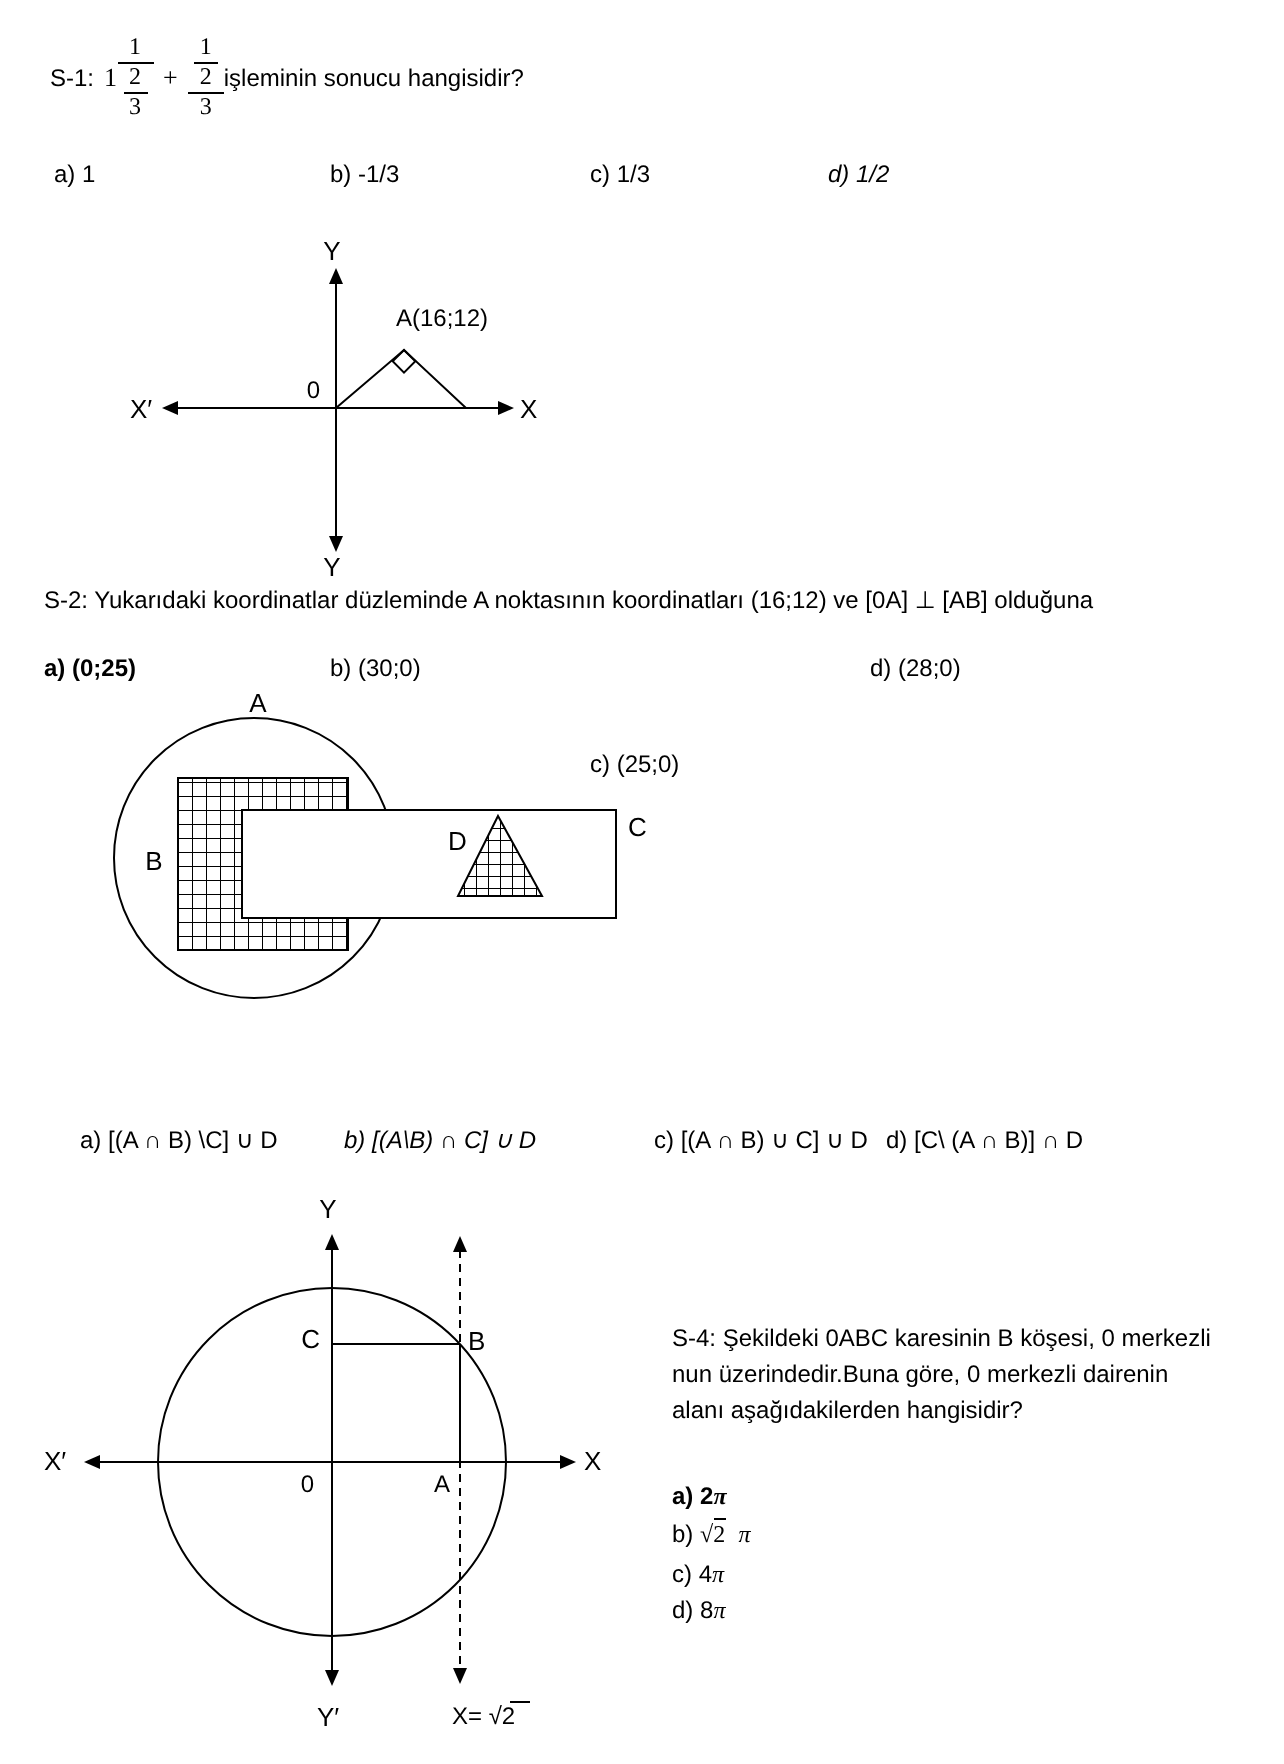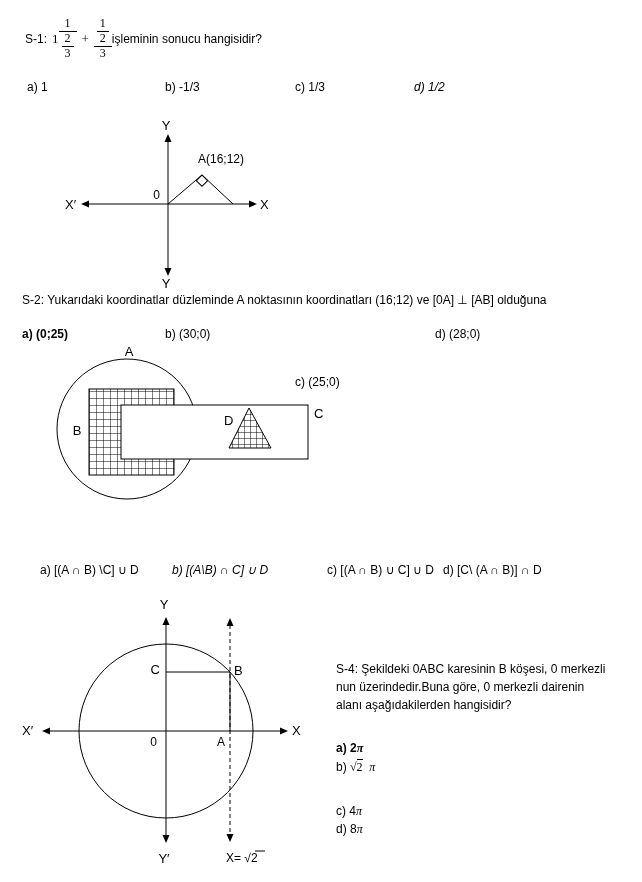--- a/index.html
+++ b/index.html
@@ -142,21 +142,21 @@
     <div class="q4line">alanı aşağıdakilerden hangisidir?</div>
   </div>
 
   <div class="abs" style="left:336px;top:741px;">
     <div style="height:19px;font-weight:bold;">
       <span>a) 2</span><span class="pi">π</span>
     </div>
     <div style="height:20px;">
       <span>b) </span><span class="rsign">√</span><span class="radicand">2</span><span>&nbsp;&nbsp;</span><span class="pi">π</span>
     </div>
-    <div style="height:18px;margin-top:24px;">
+    <div style="height:18px;">
       <span>c) 4</span><span class="pi">π</span>
     </div>
     <div style="height:18px;">
       <span>d) 8</span><span class="pi">π</span>
     </div>
   </div>
 
 </div>
 
 </body></html>

